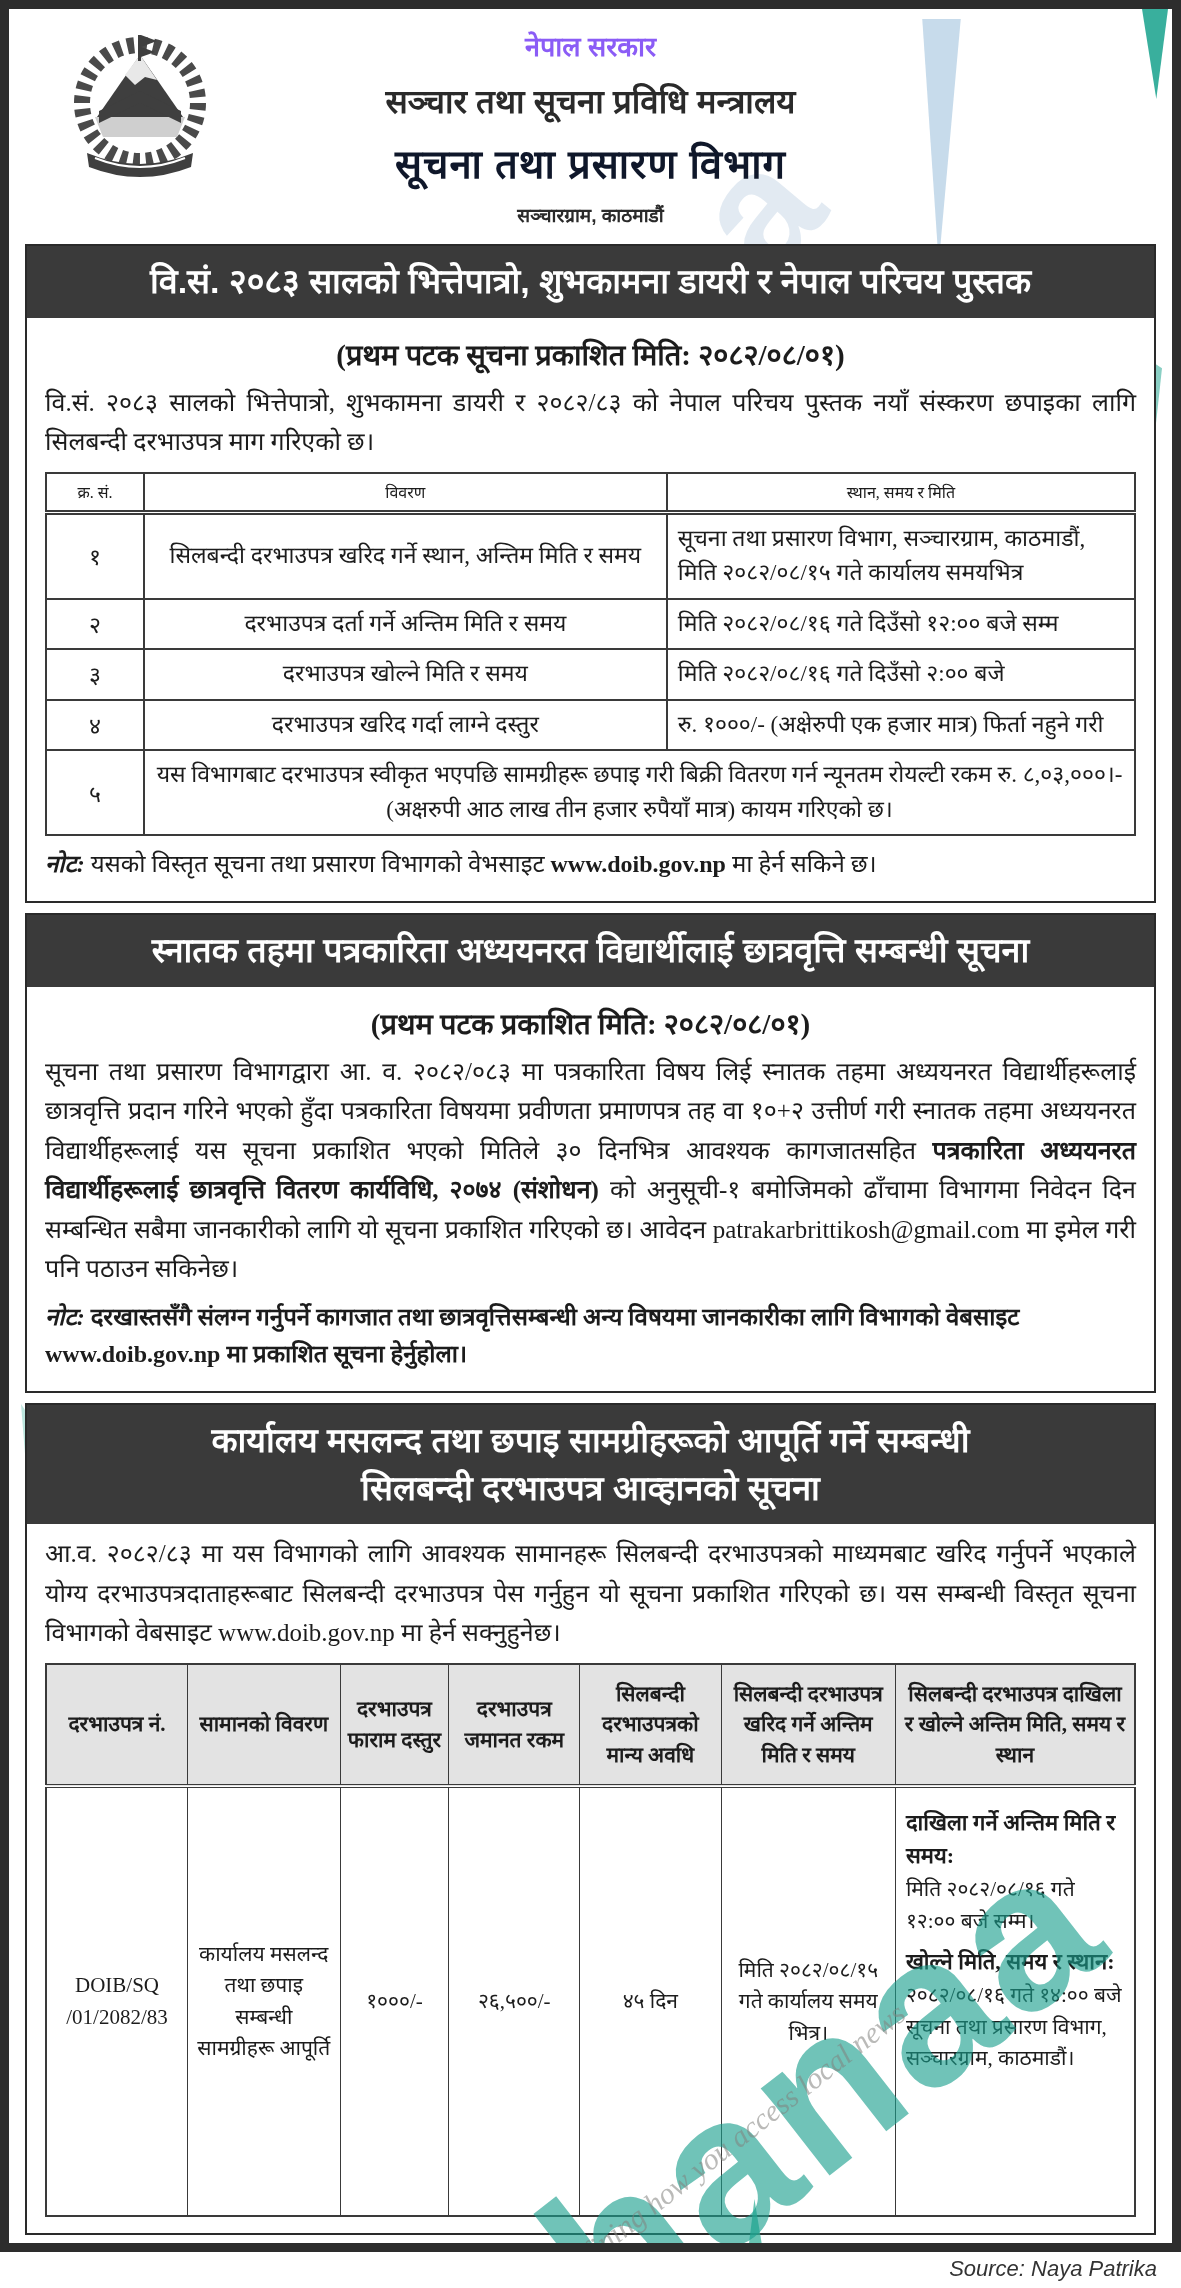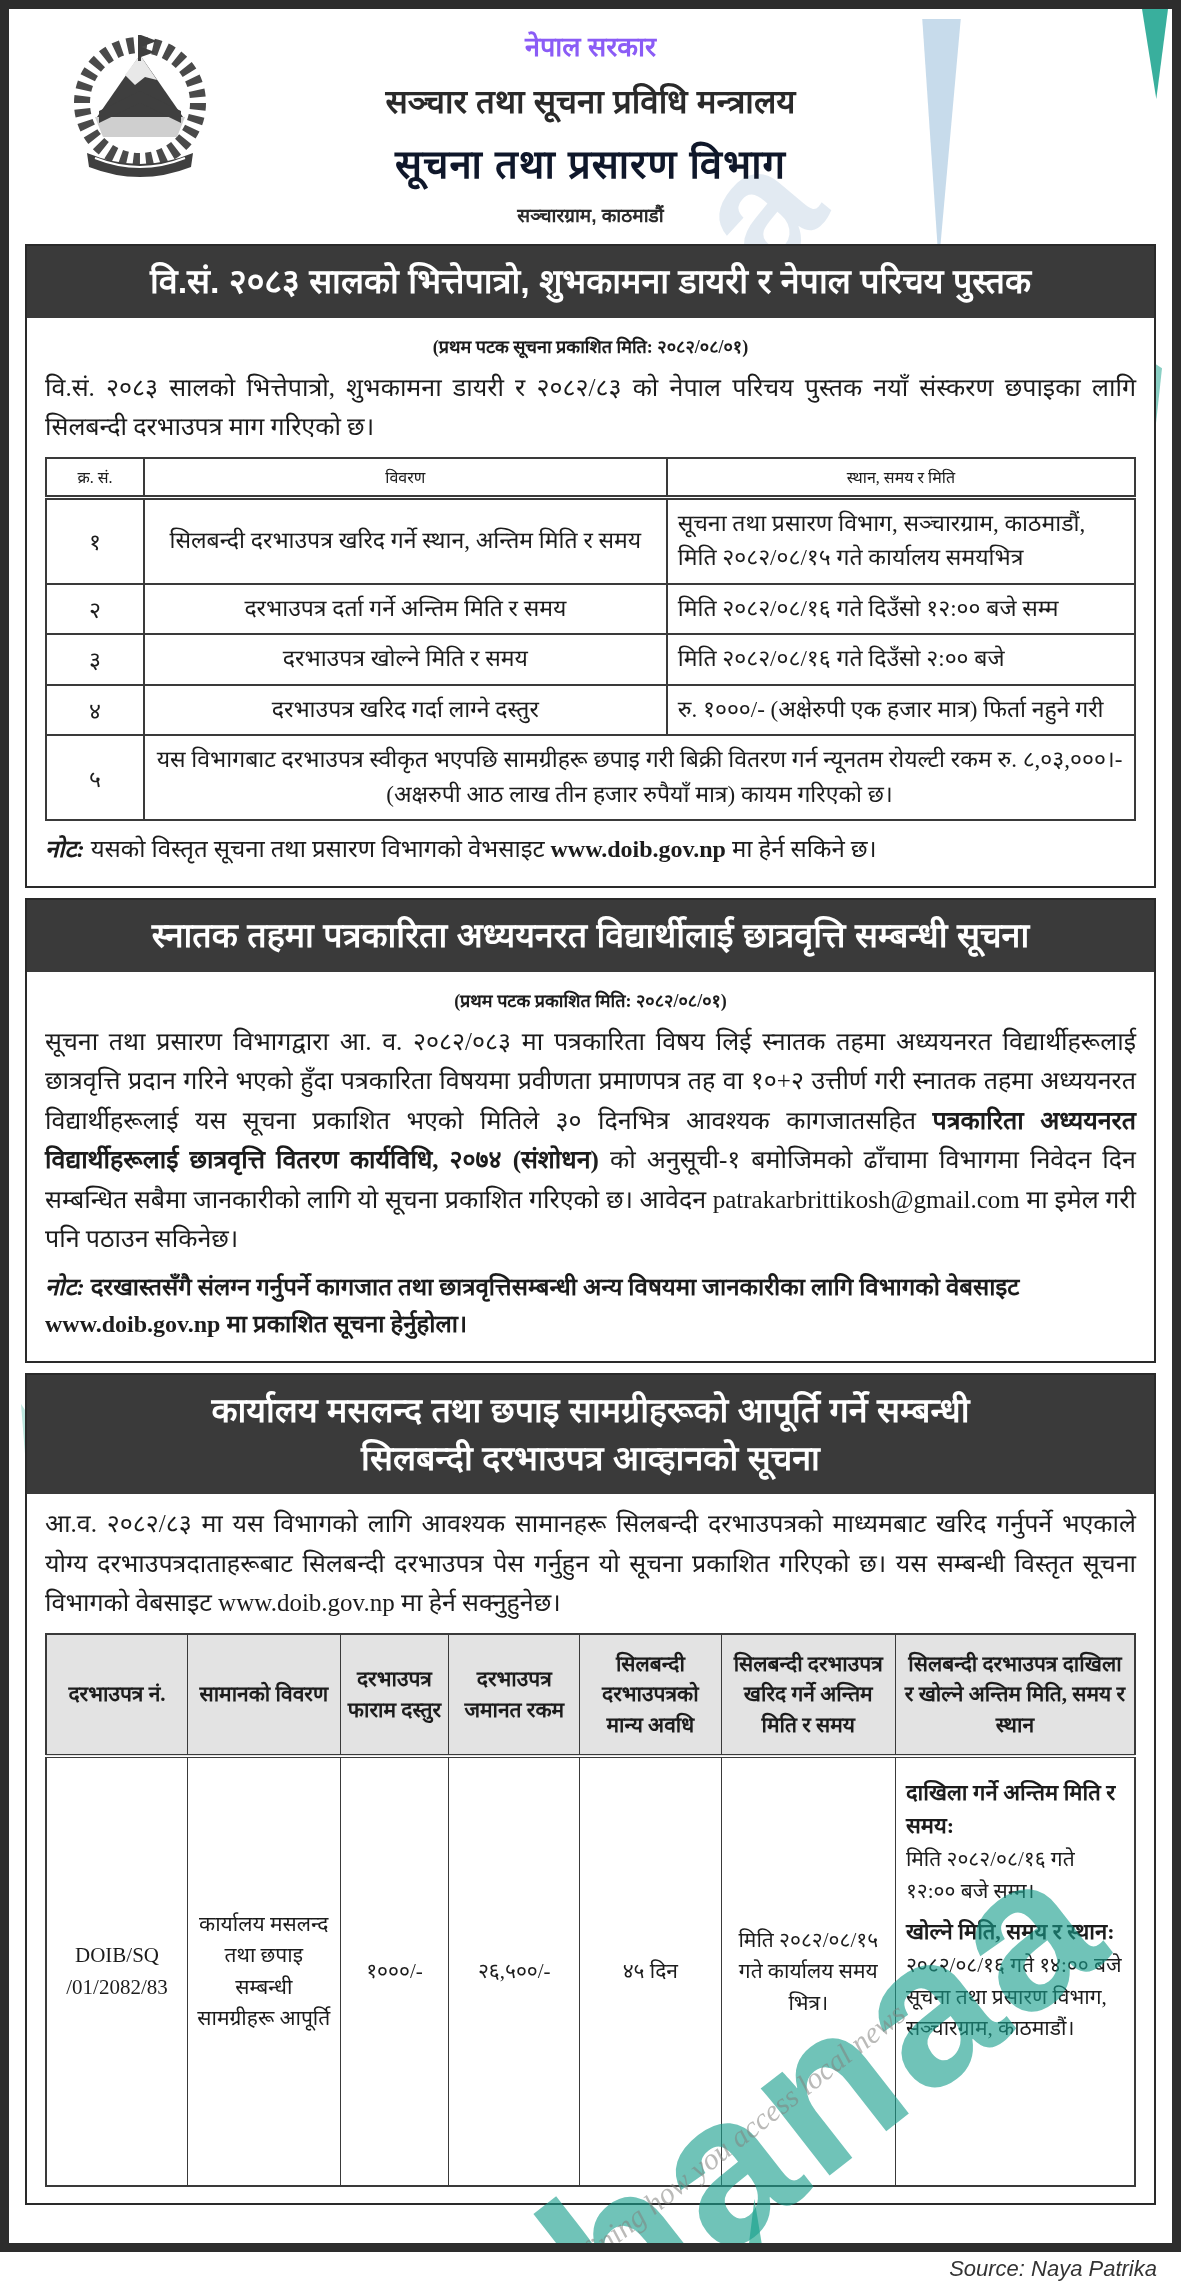--- a/index.html
+++ b/index.html
@@ -31,21 +31,21 @@
   
   .section-box { border: 2px solid #2a2a2a; margin-top: 10px; background: #fff; position: relative; }
   .title-bar {
     background: #3a3a3a; color: #ffffff; text-align: center;
     font-family: "Liberation Sans", sans-serif; font-weight: bold;
     font-size: 34px; line-height: 1.4; padding: 12px 10px;
   }
   .title-bar .t-line { display: block; }
   .section-content { padding: 4px 18px 10px 18px; }
   .subtitle {
-    text-align: center; font-weight: bold; font-size: 18px; margin: 12px 0 10px 0;
+    text-align: center; font-weight: bold; font-size: 29px; margin: 12px 0 10px 0;
   }
   .body-para { font-size: 25px; line-height: 1.58; text-align: justify; margin: 6px 0 10px 0; }
   .latin { font-family: "Liberation Serif", serif; }
   .bold { font-weight: bold; }
   .note-line { font-size: 24px; line-height: 1.55; margin: 10px 0 8px 0; }
   .note-label { font-weight: bold; font-style: italic; }
   
   table { border-collapse: collapse; width: 100%; }
   .t1 { margin: 6px 0 4px 0; border: 2px solid #3a3a3a; }
   .t1 th, .t1 td { border: 2px solid #3a3a3a; font-size: 23px; padding: 7px 10px; vertical-align: middle; }

